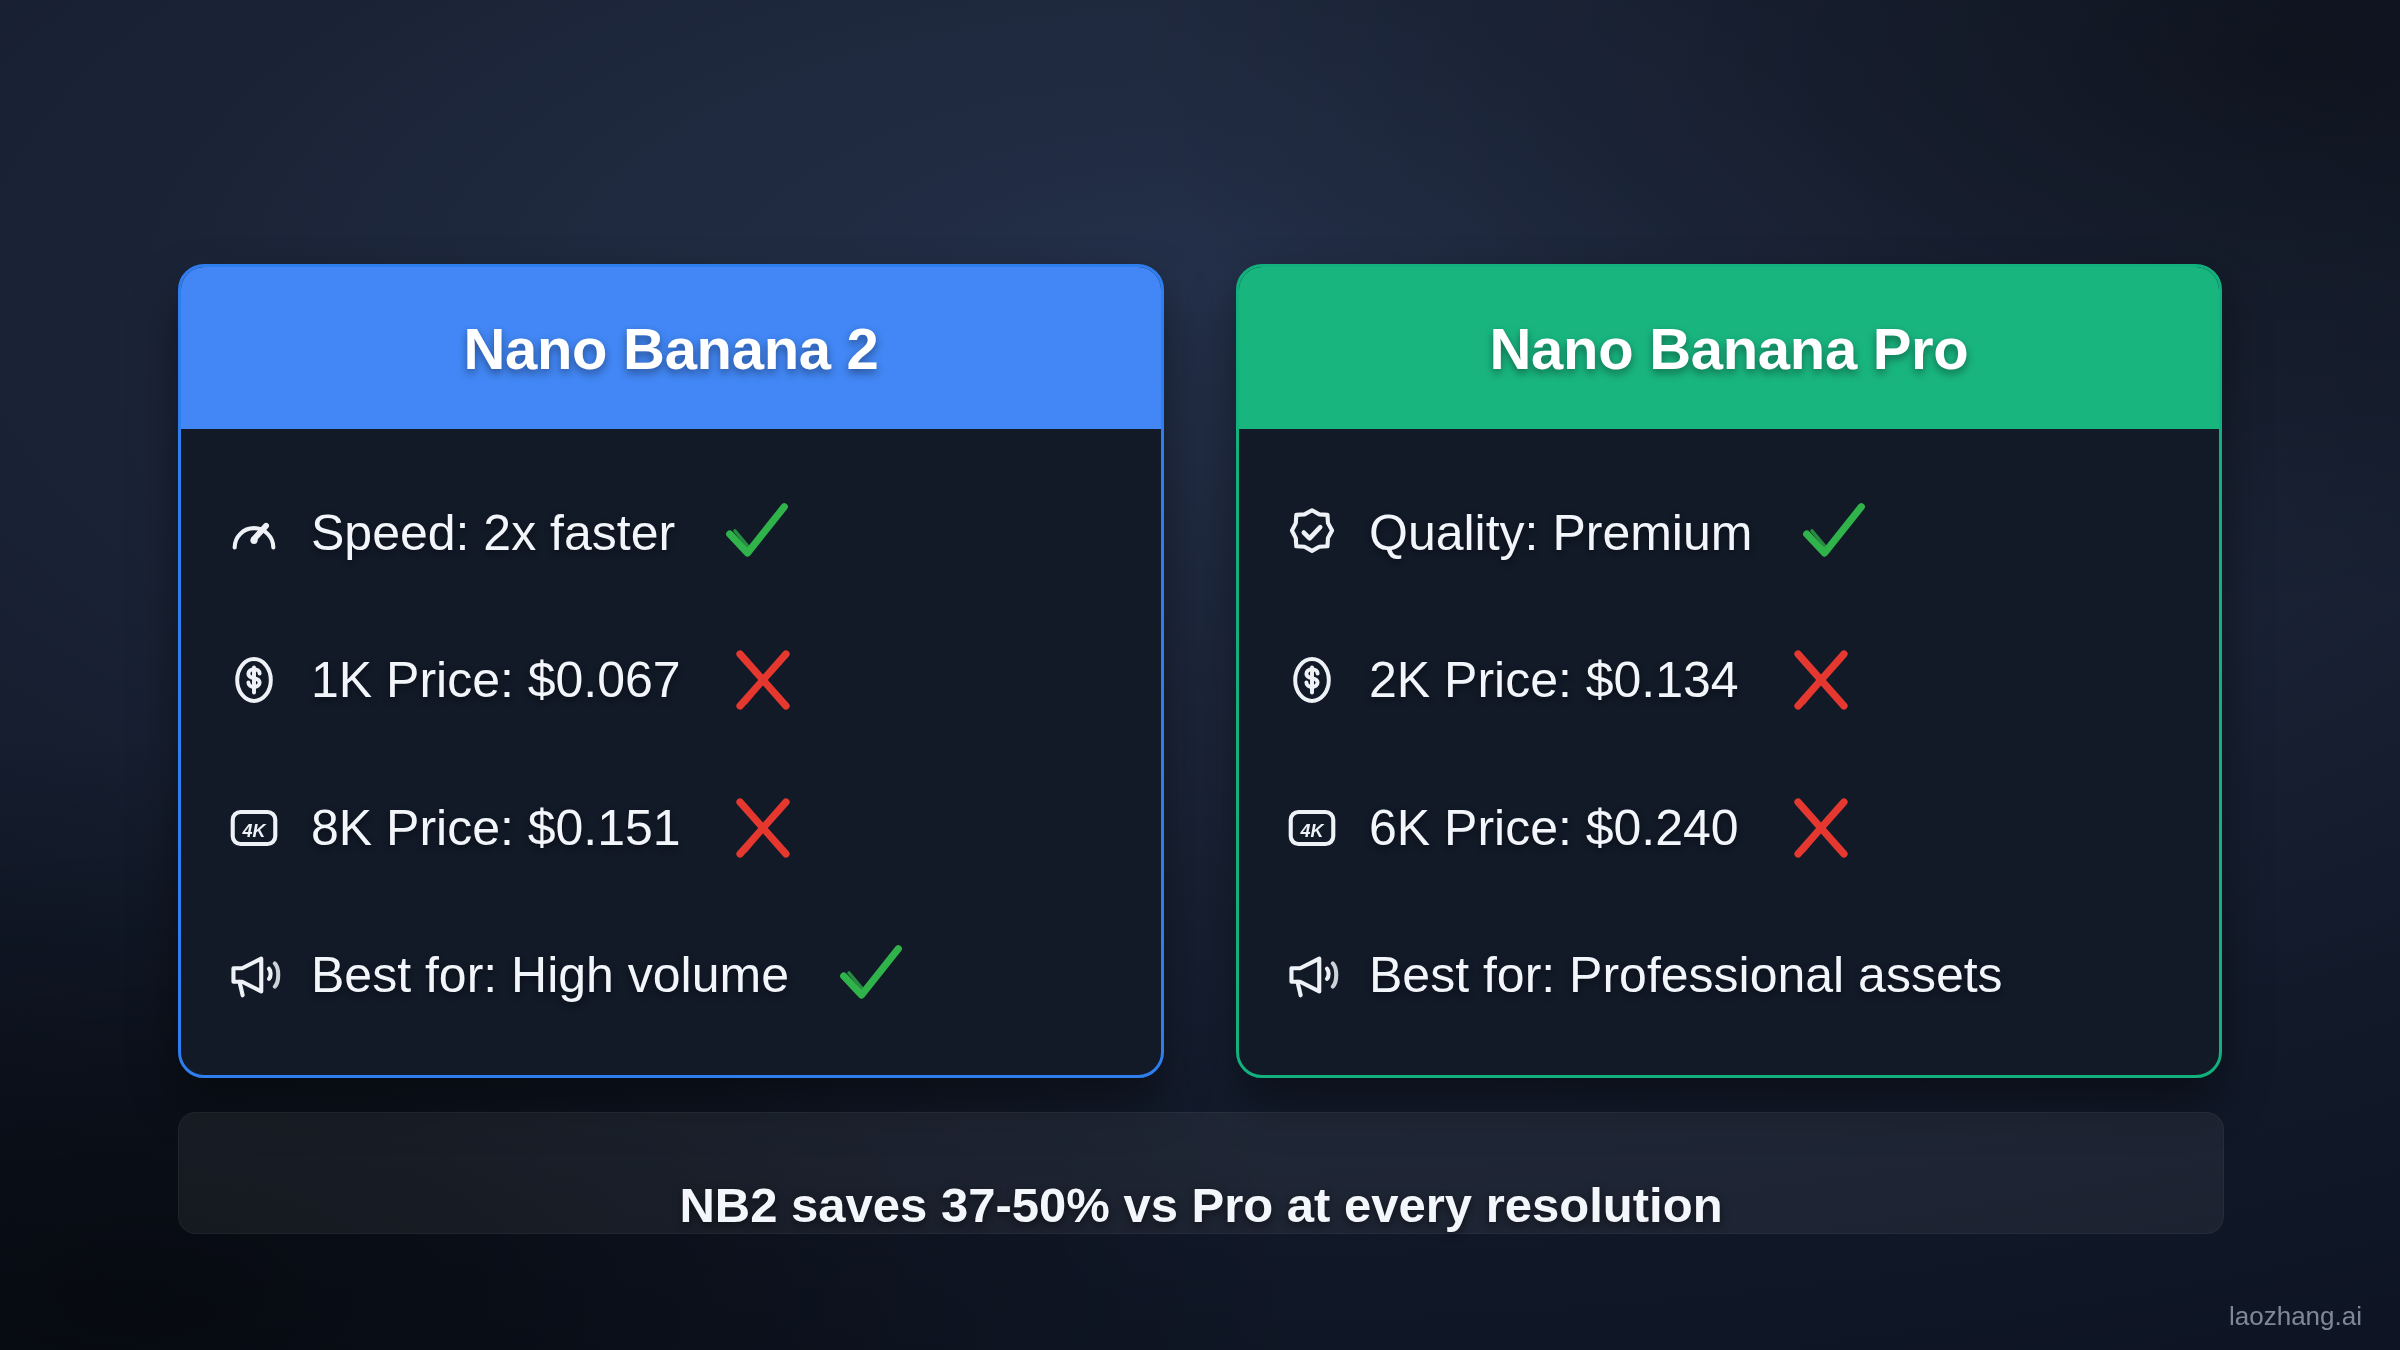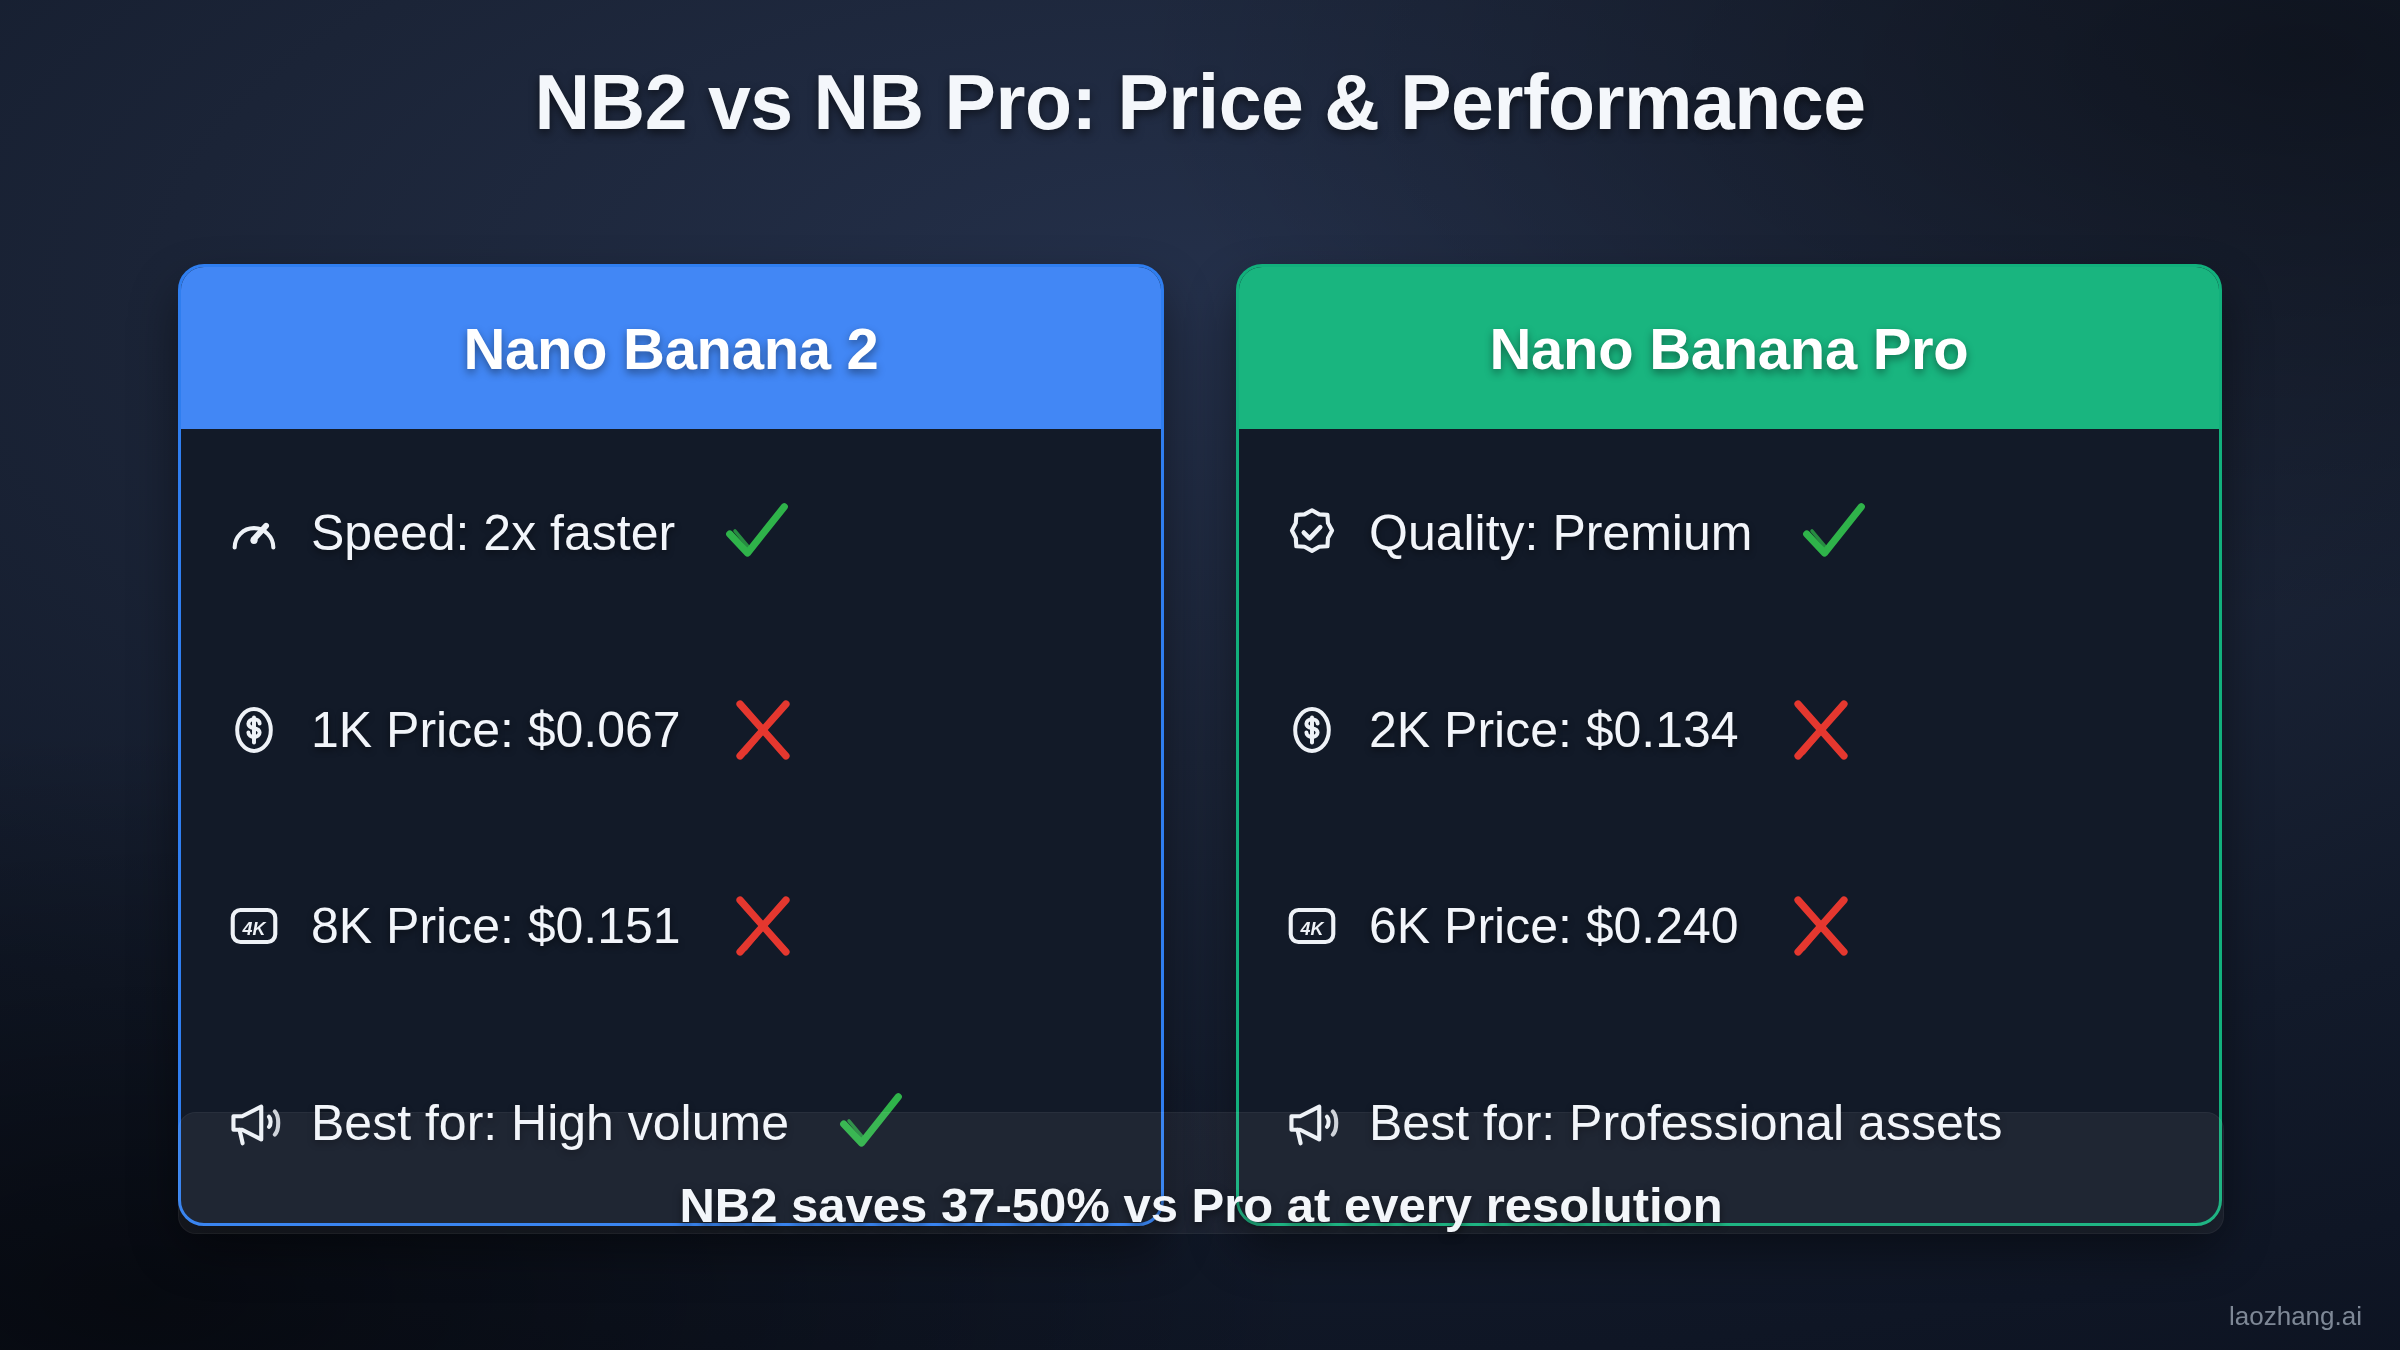--- a/index.html
+++ b/index.html
@@ -38,21 +38,21 @@
     text-shadow: 0 4px 10px rgba(0,0,0,.55);
     z-index:3;
   }
 
   
   .cards{
     position:absolute;
     top: 264px;
     left: 178px;
     width: 2044px;
-    height: 962px;
+    height: 814px;
     display:flex;
     gap: 72px;
     z-index:3;
   }
   .card{
     flex:1 1 0;
     border-radius: 26px;
     background:#121a28;
     display:flex;
     flex-direction:column;
@@ -146,21 +146,20 @@
     font-size: 26px;
     color: rgba(196,207,221,.62);
     z-index:4;
   }
 </style>
 </head>
 <body>
 
 <div id="stage">
 
-  <div class="page-title">NB2 vs NB Pro: Price &amp; Performance</div>
 
   <div class="cards">
 
     <div class="card blue">
       <div class="card-header">Nano Banana 2</div>
       <div class="card-body">
 
         <div class="row">
           <span class="row-icon">
             <svg width="58" height="58" viewBox="0 0 24 24" fill="none" stroke="currentColor" stroke-width="1.7" stroke-linecap="round" stroke-linejoin="round">

